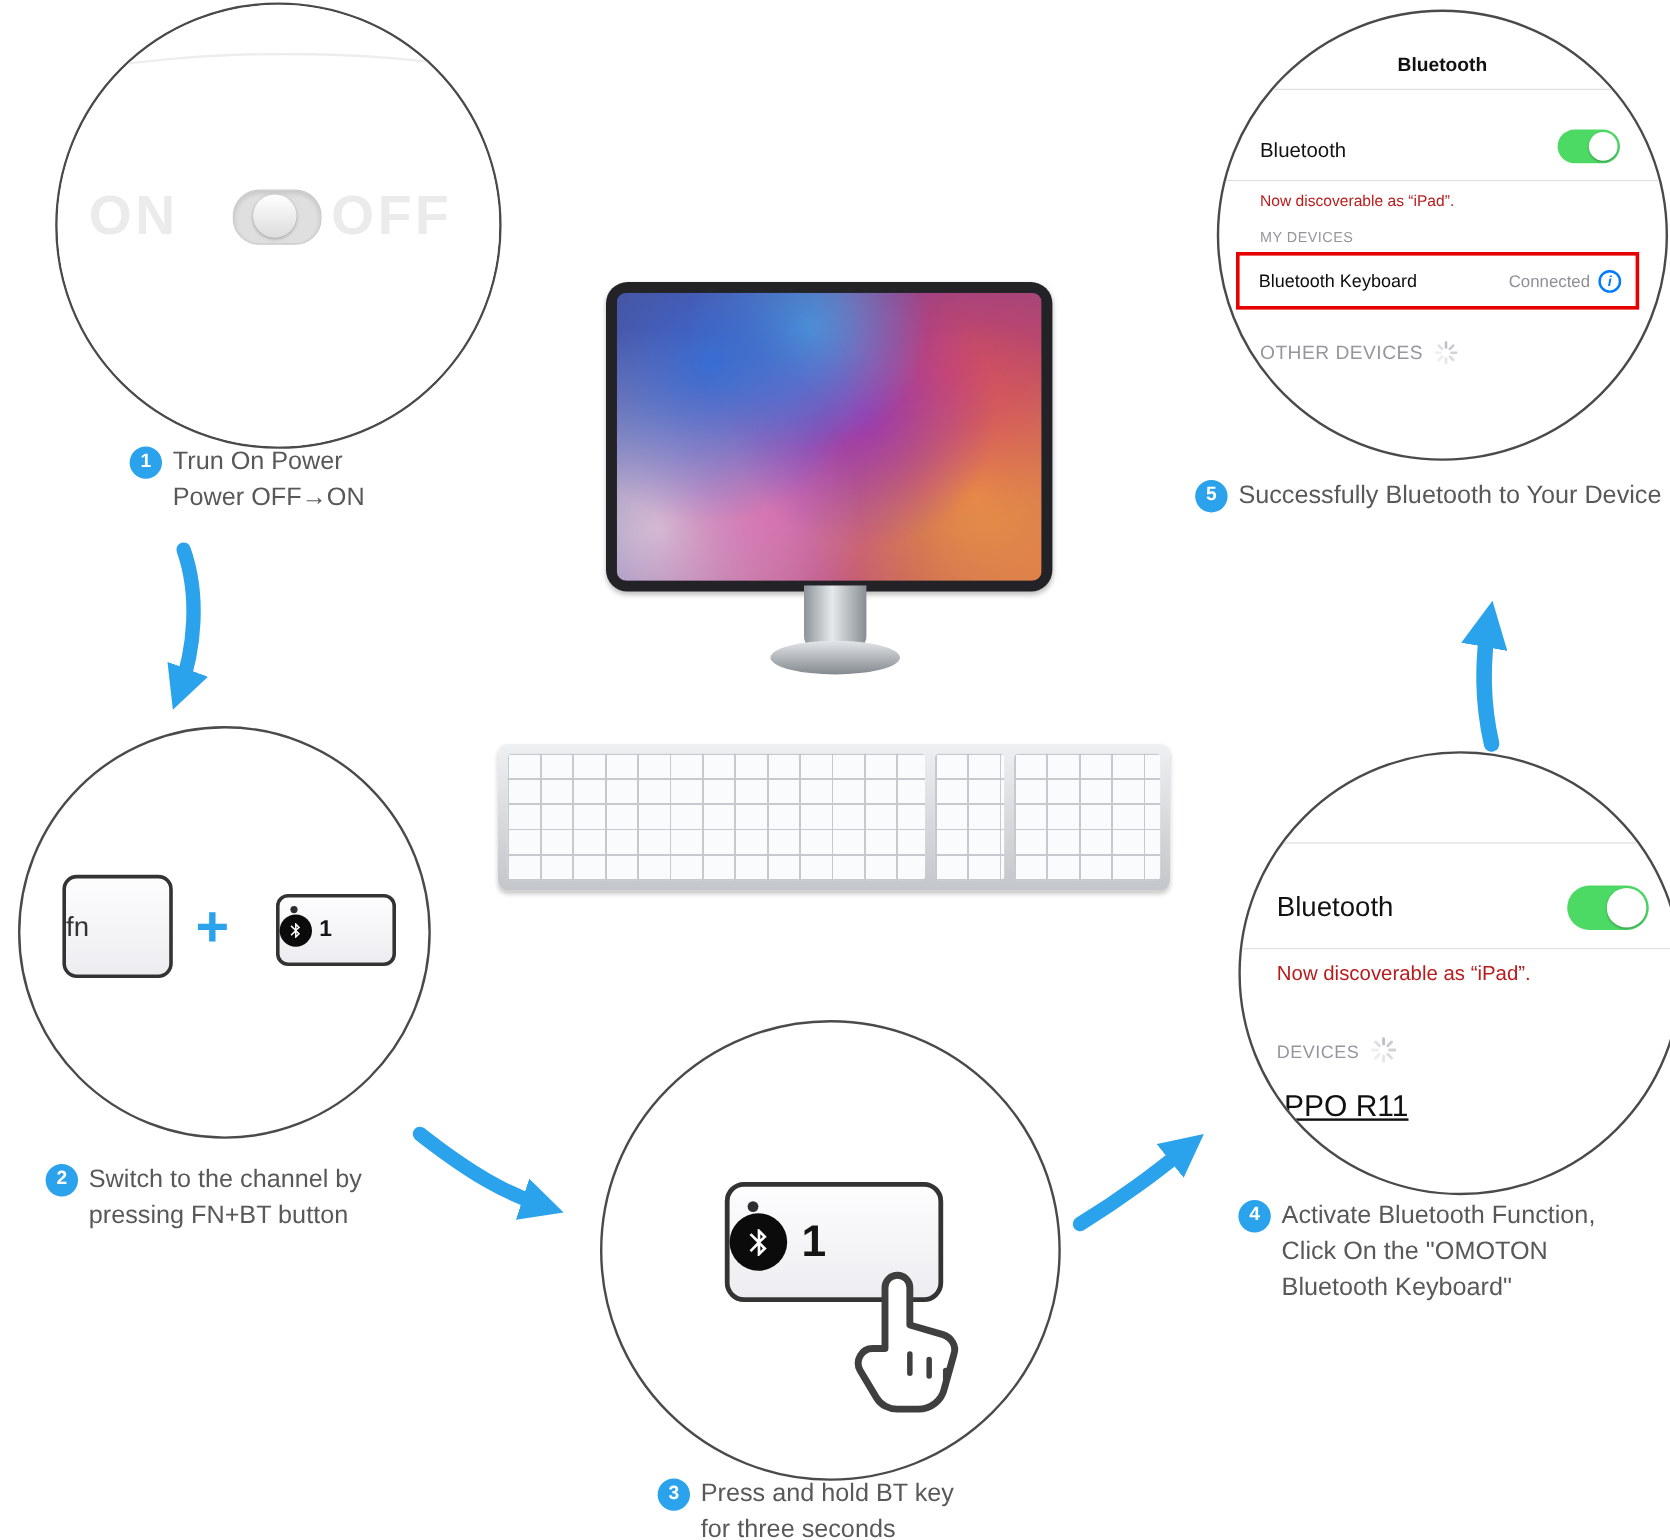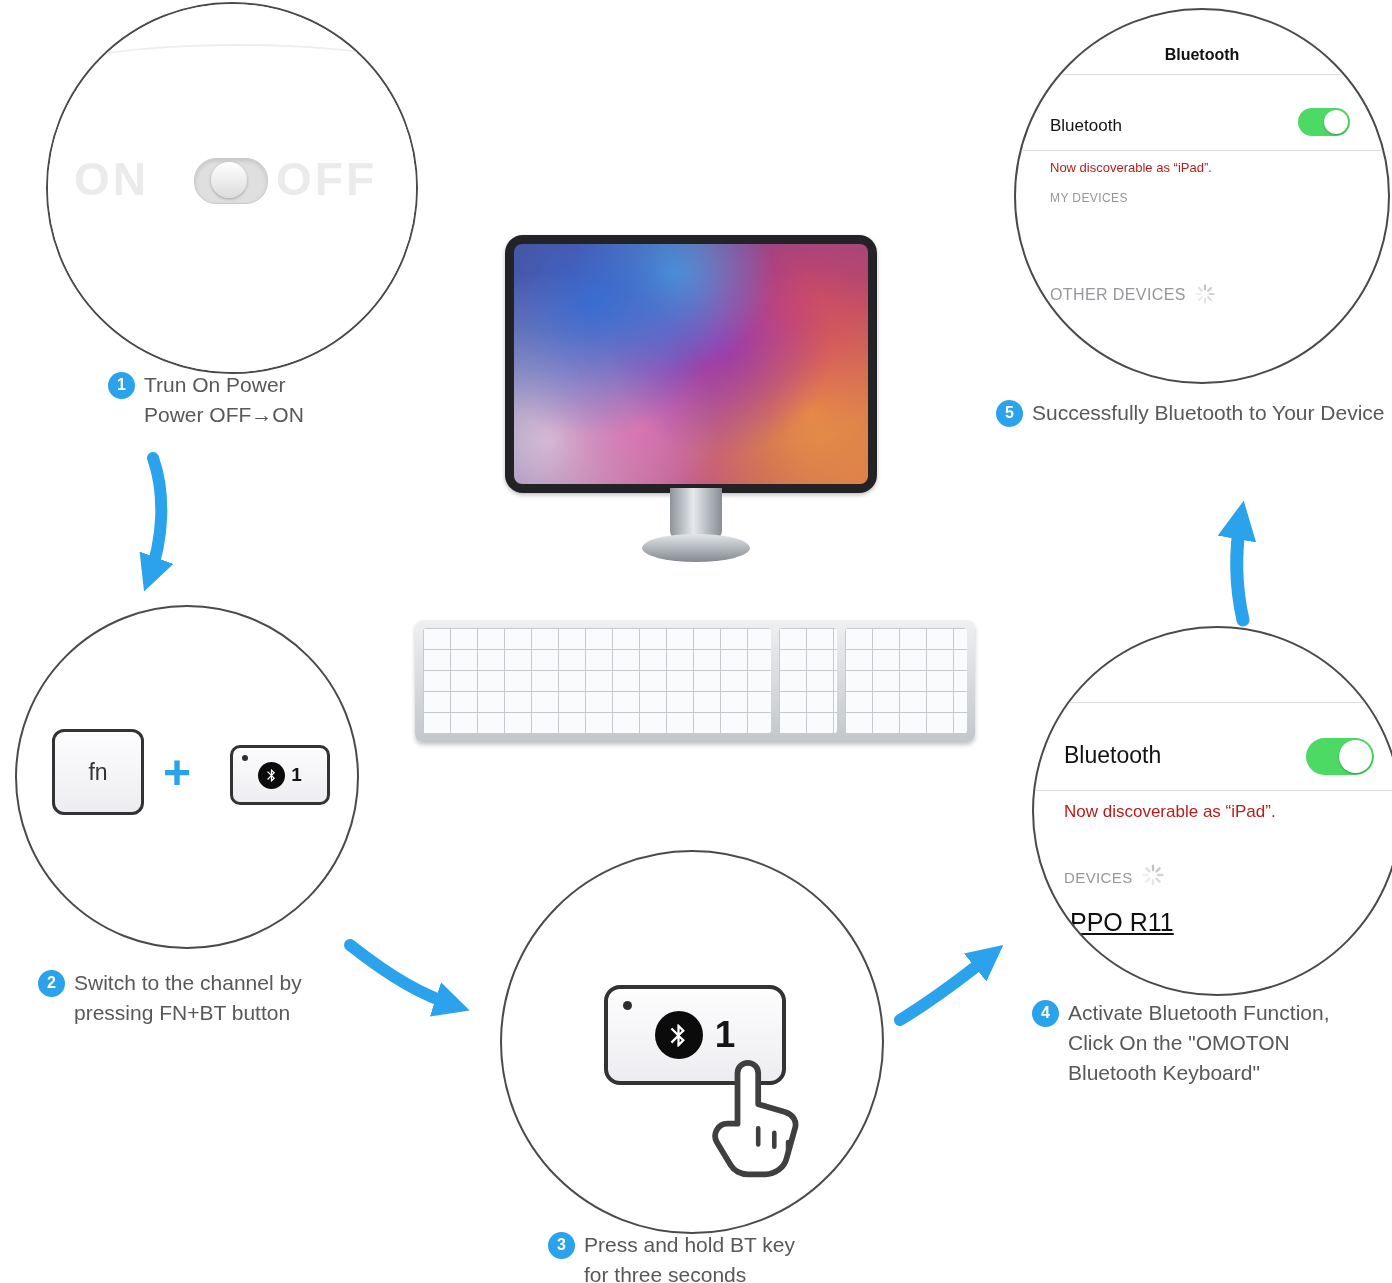--- a/index.html
+++ b/index.html
@@ -60,21 +60,21 @@
       background:
         repeating-linear-gradient(0deg,#c6c9cd 0 1.5px,transparent 1.5px 21px),
         repeating-linear-gradient(90deg,#c6c9cd 0 1.5px,transparent 1.5px 27px),
         #fafbfc;}
   .kb-main{flex:1 1 auto;}
   .kb-nav{flex:0 0 58px;}
   .kb-num{flex:0 0 122px;}
 
   
   .keycap{position:absolute;border:3px solid #333;border-radius:12px;background:linear-gradient(#fdfdfe,#ededf1);
-          display:flex;align-items:center;justify-content:center;box-sizing:border-box;}
+          display:flex;align-items:center;justify-content:flex-start;box-sizing:border-box;}
   .fnkey{left:35px;top:122px;width:92px;height:86px;font-size:23px;color:#333;}
   .plus{position:absolute;left:146px;top:138px;font-size:48px;font-weight:700;color:var(--accent);}
   .btkey-sm{left:213px;top:138px;width:100px;height:60px;border-radius:10px;gap:6px;}
   .btkey-lg{left:102px;top:133px;width:182px;height:100px;border-width:4px;border-radius:16px;gap:12px;}
   .led{position:absolute;border-radius:50%;background:#2e2e2e;}
   .btkey-sm .led{left:9px;top:7px;width:6px;height:6px;}
   .btkey-lg .led{left:15px;top:12px;width:9px;height:9px;}
   .btcircle{border-radius:50%;background:#0b0b0c;display:flex;align-items:center;justify-content:center;}
   .btkey-sm .btcircle{width:27px;height:27px;}
   .btkey-lg .btcircle{width:48px;height:48px;}
@@ -246,20 +246,27 @@
     <div class="hairline hl-1"></div>
     <span class="ios-row-label row1">Bluetooth</span>
     <div class="toggle tg-sm">
         <div class="knob"></div>
       </div>
     <div class="hairline hl-2"></div>
     <span class="ios-sub disc">Now discoverable as “iPad”.</span>
     <div class="ios-section sect1">
       <span>MY DEVICES</span>
     </div>
+    <div class="devrow">
+      <span class="devname">Bluetooth Keyboard</span>
+      <span class="connwrap">
+        <span class="connstat">Connected</span>
+        <span class="infoicon">i</span>
+      </span>
+    </div>
     <div class="ios-section sect2">
       <span>OTHER DEVICES</span>
       <svg class="spinner" width="20" height="20" viewBox="0 0 20 20">
         <g stroke="#c0c0c5" stroke-width="2.2" stroke-linecap="round" fill="none">
           <line x1="10" y1="1.5" x2="10" y2="5.5" opacity="1"></line>
           <line x1="16" y1="4" x2="13.2" y2="6.8" opacity="0.85"></line>
           <line x1="18.5" y1="10" x2="14.5" y2="10" opacity="0.7"></line>
           <line x1="16" y1="16" x2="13.2" y2="13.2" opacity="0.55"></line>
           <line x1="10" y1="18.5" x2="10" y2="14.5" opacity="0.4"></line>
           <line x1="4" y1="16" x2="6.8" y2="13.2" opacity="0.3"></line>

